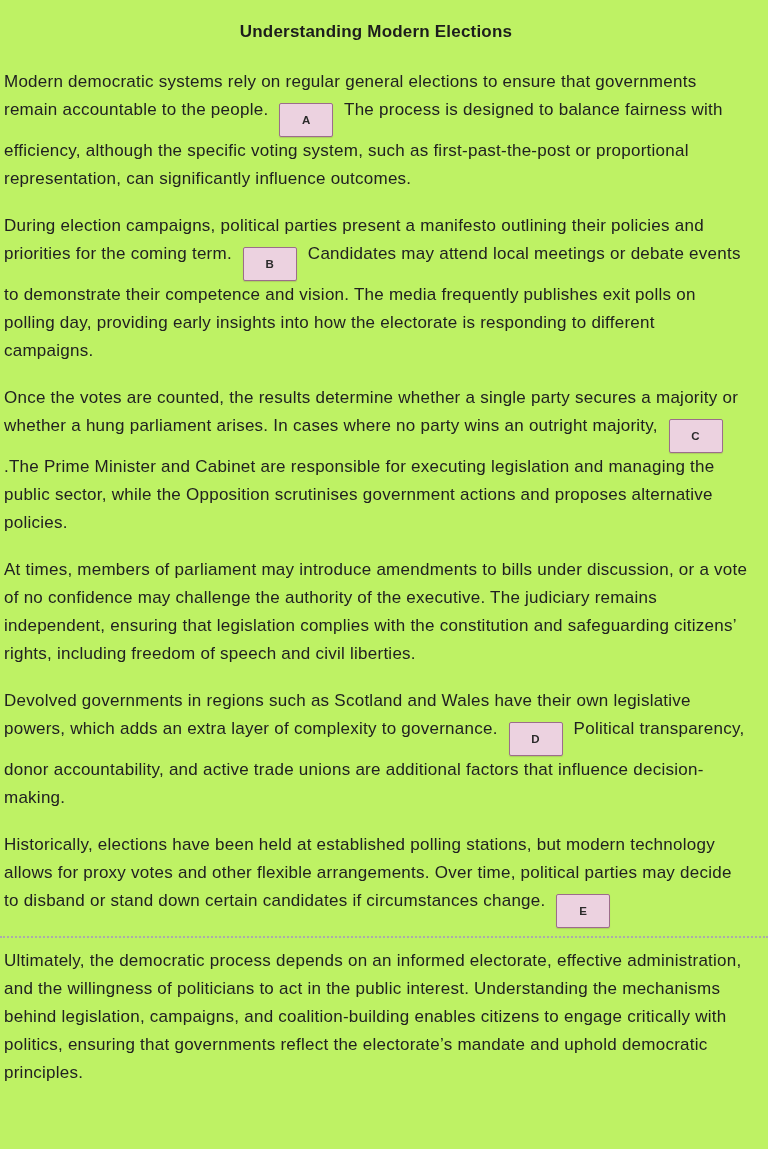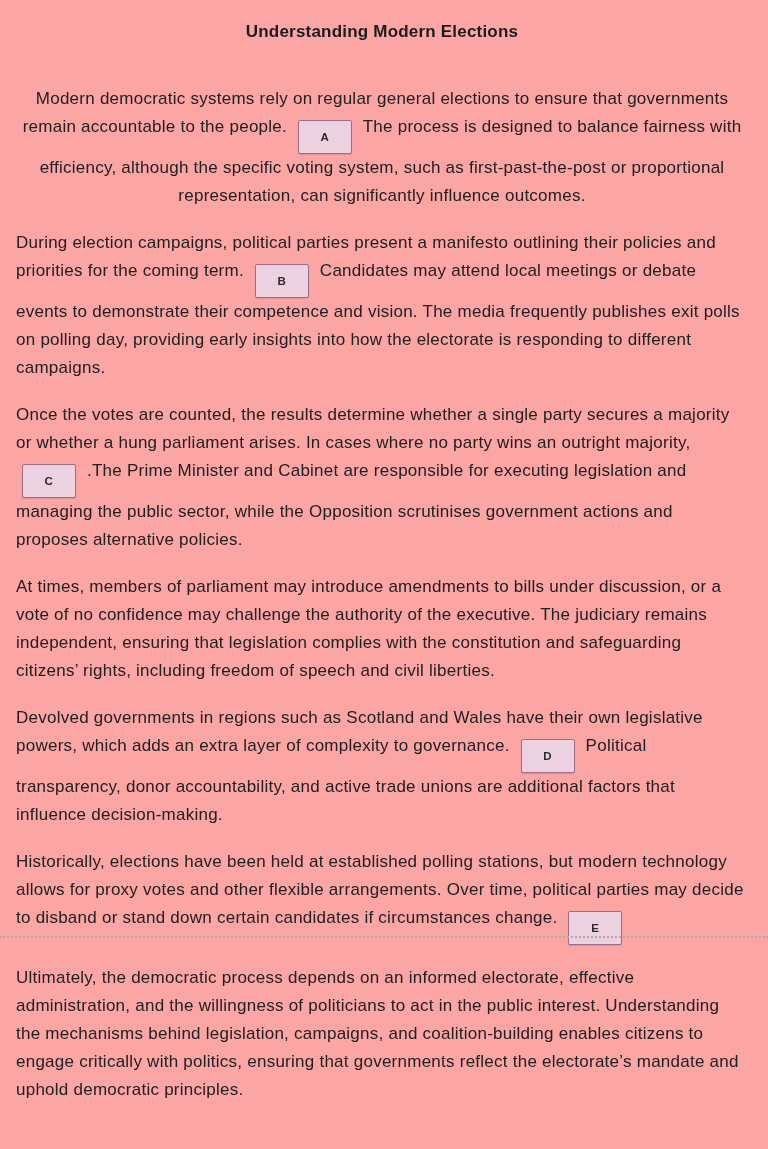--- a/index.html
+++ b/index.html
@@ -5,22 +5,22 @@
   html, body {
     margin: 0;
     padding: 0;
     background: #ffffff;
   }
   .page {
     position: relative;
     width: 768px;
     height: 1149px;
     box-sizing: border-box;
-    padding: 21px 20px 0 16px;
-    background: #fca5a5;
+    padding: 21px 20px 0 4px;
+    background: #bef264;
     font-family: "Liberation Sans", "DejaVu Sans", sans-serif;
     color: #212121;
     overflow: hidden;
   }
   .title {
     margin: 0;
     font-size: 17px;
     line-height: 22px;
     font-weight: 700;
     text-align: center;
@@ -29,22 +29,21 @@
   }
   .para {
     margin: 19px 0 0 0;
     font-size: 17px;
     line-height: 28px;
     letter-spacing: 0.25px;
     color: #212121;
     text-align: left;
   }
   .para.first {
-    margin-top: 42px;
-    text-align: center;
+    margin-top: 25px;
   }
   .gap {
     display: inline-flex;
     align-items: center;
     justify-content: center;
     width: 52px;
     height: 32px;
     margin: 0 6px;
     border: 1.5px solid #9c6d8b;
     border-radius: 2px;

